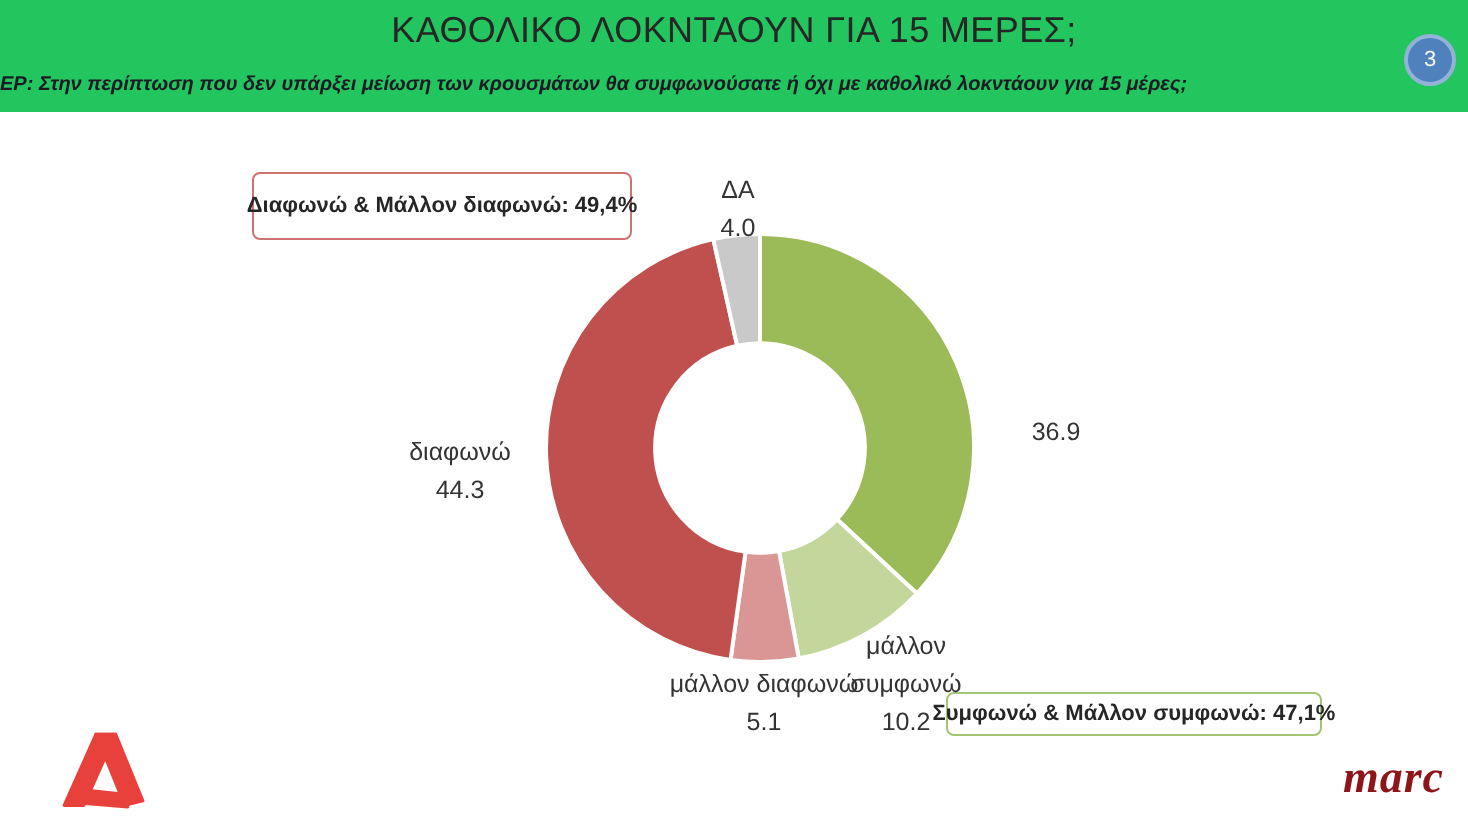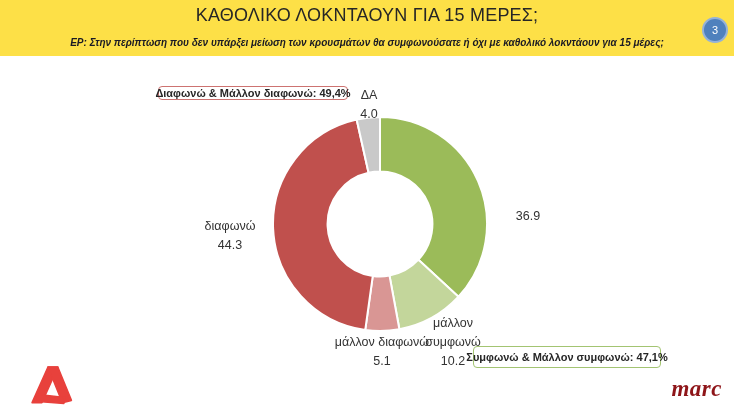--- a/index.html
+++ b/index.html
@@ -1,40 +1,40 @@
 <!DOCTYPE html>
 <html><head>
 <meta charset="utf-8">
 <style>
   html,body{margin:0;padding:0;}
   body{
     width:734px;height:413px;position:relative;overflow:hidden;
     background:#ffffff;font-family:"Liberation Sans",sans-serif;
   }
-  .header{position:absolute;left:0;top:0;width:734px;height:56px;background:#fde047;}
+  .header{position:absolute;left:0;top:0;width:734px;height:56px;background:#22c55e;}
   .slide-title{
     position:absolute;left:0;top:5px;width:734px;text-align:center;
     font-size:18px;color:#262626;letter-spacing:.2px;
   }
   .slide-subtitle{
-    position:absolute;left:0;top:37px;width:734px;text-align:center;
+    position:absolute;left:0;top:37px;width:734px;text-align:left;
     font-size:10px;font-style:italic;font-weight:bold;color:#1a1a24;
   }
   .page-badge{
     position:absolute;left:702px;top:17px;width:26px;height:26px;border-radius:50%;
     background:#4f81bd;border:2px solid #94b2d8;box-sizing:border-box;
     display:flex;align-items:center;justify-content:center;
     color:#ffffff;font-size:11px;
   }
   .callout{
     position:absolute;background:#ffffff;border-radius:4px;box-sizing:border-box;
     display:flex;align-items:center;justify-content:center;
     font-size:11px;font-weight:bold;color:#262626;white-space:nowrap;
   }
-  .callout.red{left:126px;top:86px;width:190px;height:14px;border:1.5px solid #cd7371;margin-left:32px;}
+  .callout.red{left:126px;top:86px;width:190px;height:34px;border:1.5px solid #cd7371;}
   .callout.green{left:473px;top:346px;width:188px;height:22px;border:1.5px solid #a3c472;text-align:center;}
   .donut-wrap{position:absolute;left:270px;top:114px;width:220px;height:220px;}
   .slice-label{
     position:absolute;text-align:center;font-size:12.5px;line-height:19px;color:#333333;
   }
   .lbl-da{left:339px;top:86px;width:60px;}
   .lbl-agree{left:488px;top:207px;width:80px;}
   .lbl-disagree{left:190px;top:217px;width:80px;}
   .lbl-rather-agree{left:413px;top:314px;width:80px;text-align:center;}
   .lbl-rather-disagree{left:317px;top:333px;width:130px;}

